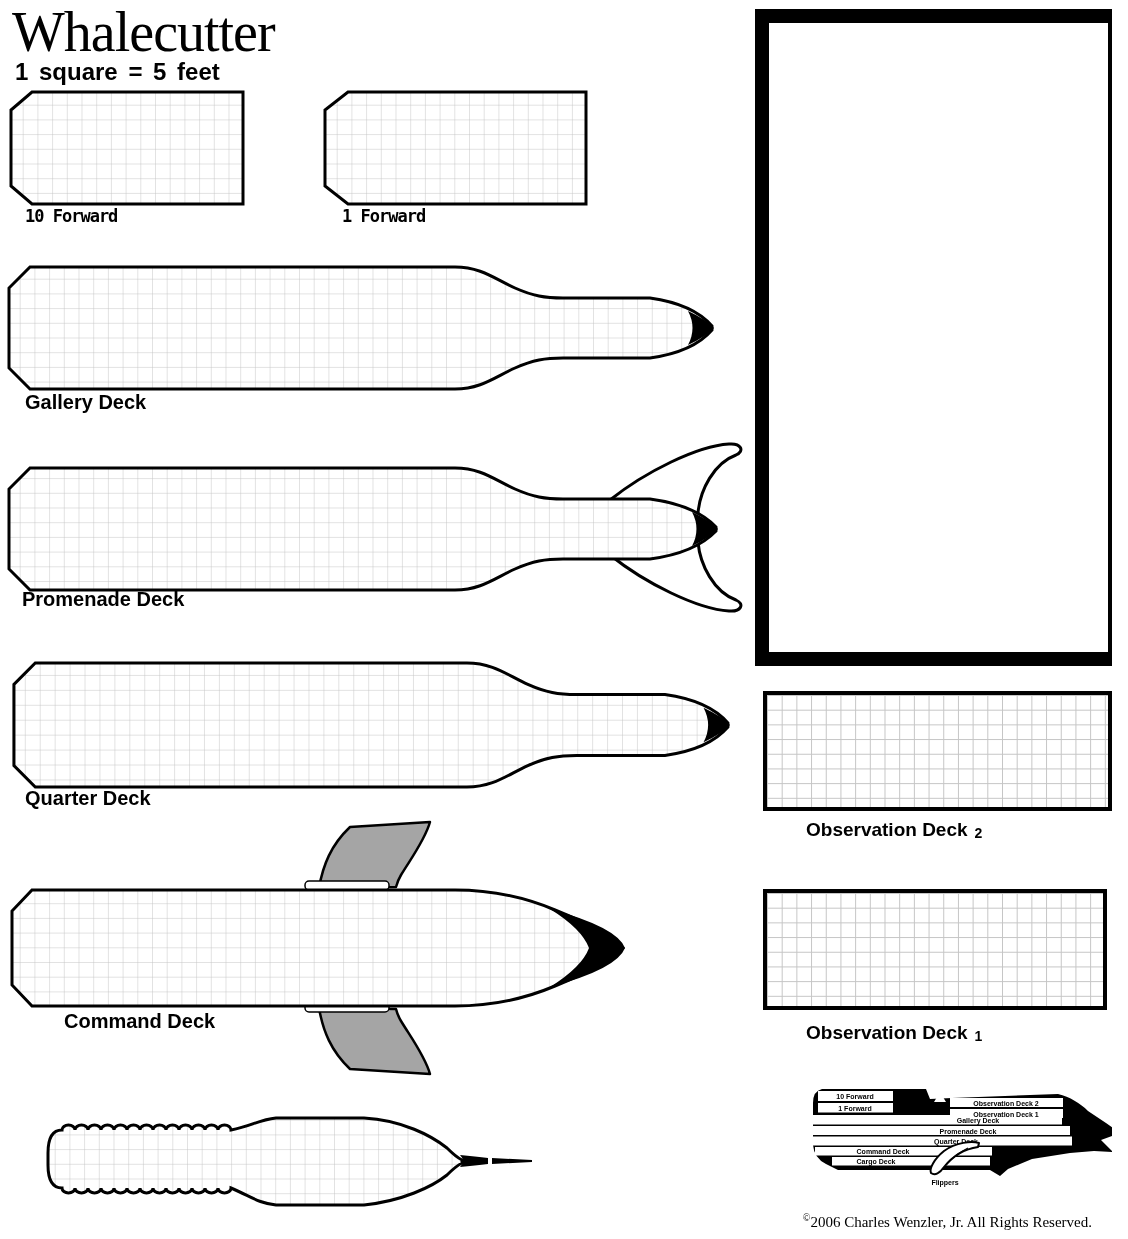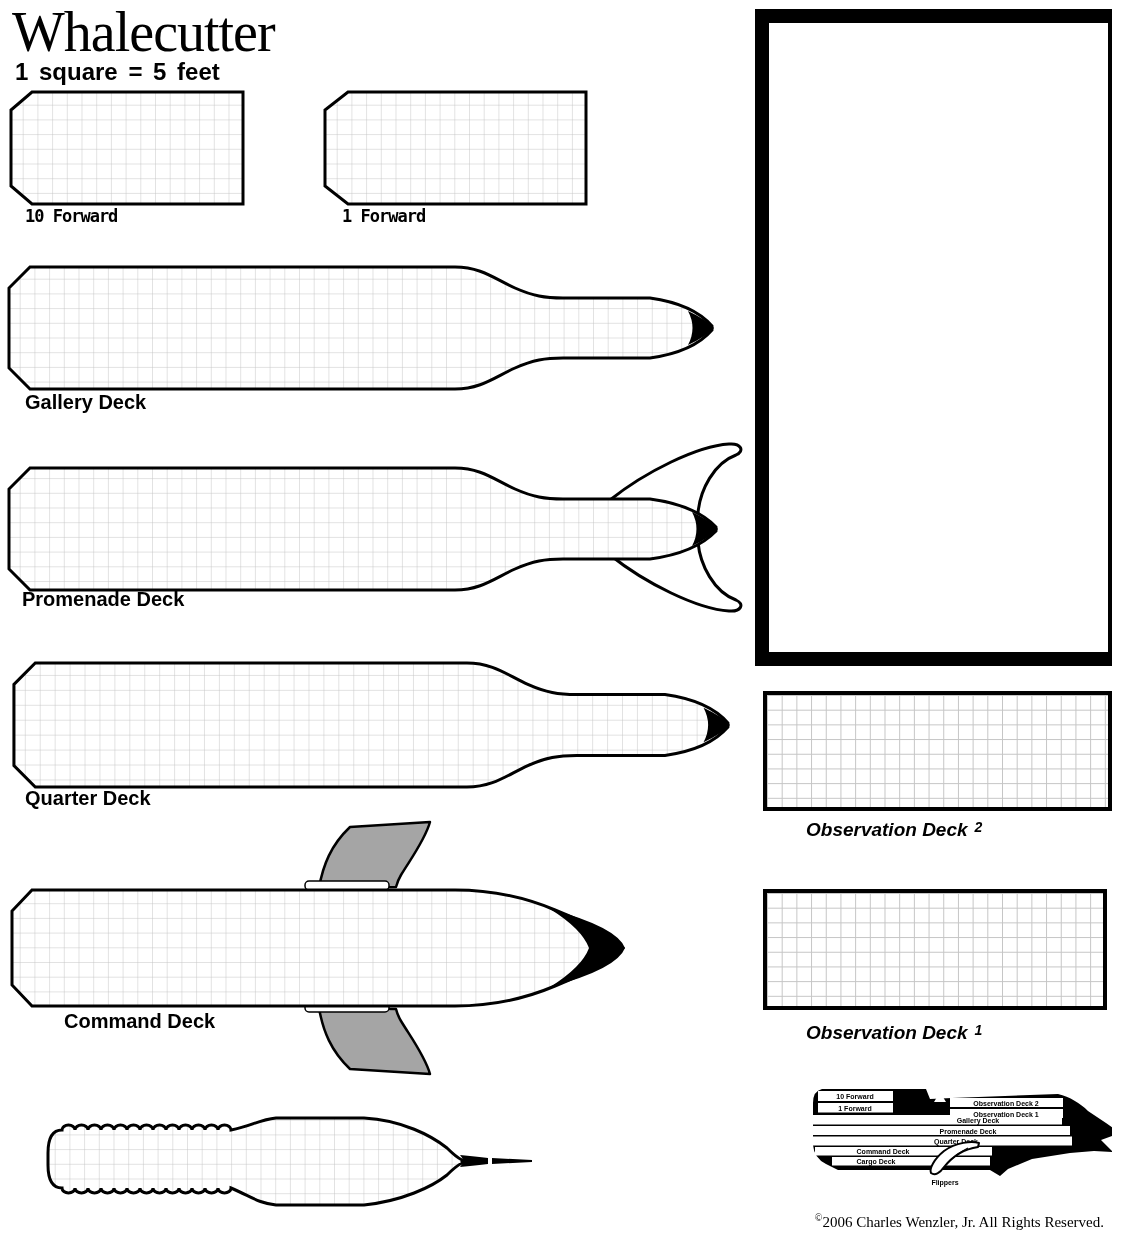--- a/index.html
+++ b/index.html
@@ -3,21 +3,21 @@
 <meta charset="utf-8">
 <style>
   html,body{margin:0;padding:0;background:#fff;}
   #page{position:relative;width:1112px;height:1239px;background:#fff;overflow:hidden;
         font-family:"Liberation Sans",sans-serif;color:#000;}
   .abs{position:absolute;}
   .title{font-family:"Liberation Serif",serif;font-size:56px;font-weight:normal;
          letter-spacing:-1px;line-height:1;}
   .scalenote{font-size:24px;font-weight:bold;word-spacing:4px;}
   .decklabel{font-size:20px;font-weight:bold;}
-  .obslabel{font-size:19px;font-weight:bold;display:flex;align-items:flex-start;gap:7px;font-style:italic;}
+  .obslabel{font-size:19px;font-weight:bold;display:flex;align-items:flex-end;gap:7px;}
   .obslabel .num{font-size:14px;font-weight:bold;}
   .pixlabel{font-family:"DejaVu Sans Mono",monospace;font-size:17px;font-weight:bold;
             letter-spacing:-1px;}
   .gridbox{background-color:#fff;box-sizing:border-box;border:4px solid #000;
     background-image:linear-gradient(to right,#c5c5c5 1px,transparent 1px),
                      linear-gradient(to bottom,#c5c5c5 1px,transparent 1px);
     background-size:14.7px 14.7px;}
   .bigframe{box-sizing:border-box;border:14px solid #000;background:#fff;}
   .copyright{font-family:"Liberation Serif",serif;font-size:15px;white-space:nowrap;}
   .copyright sup{font-size:10px;}
@@ -195,15 +195,15 @@
     <text class="legendtext" x="160" y="48.5" text-anchor="middle">Promenade Deck</text>
     <text class="legendtext" x="148" y="59" text-anchor="middle">Quarter Deck</text>
     <text class="legendtext" x="75" y="69" text-anchor="middle">Command Deck</text>
     <text class="legendtext" x="68" y="79" text-anchor="middle">Cargo Deck</text>
     <path d="M170,62 C156,64 144,72 136,82 C132,88 127,91 123,88 C121,84 126,74 136,66
              C148,57 164,56 171,58 Z" fill="#fff" stroke="#000" stroke-width="2" stroke-linejoin="round"></path>
     <path d="M160,63 C150,68 143,74 138,80" fill="none" stroke="#000" stroke-width="1.2"></path>
     <text class="legendtext" x="137" y="100" text-anchor="middle">Flippers</text>
   </svg>
 
-  <div class="abs copyright" style="right:8px;top:1212px;"><sup>©</sup><span>2006 Charles Wenzler, Jr. All Rights Reserved.</span></div>
+  <div class="abs copyright" style="right:20px;top:1212px;"><sup>©</sup><span>2006 Charles Wenzler, Jr. All Rights Reserved.</span></div>
 
 </div>
 
 </body></html>

